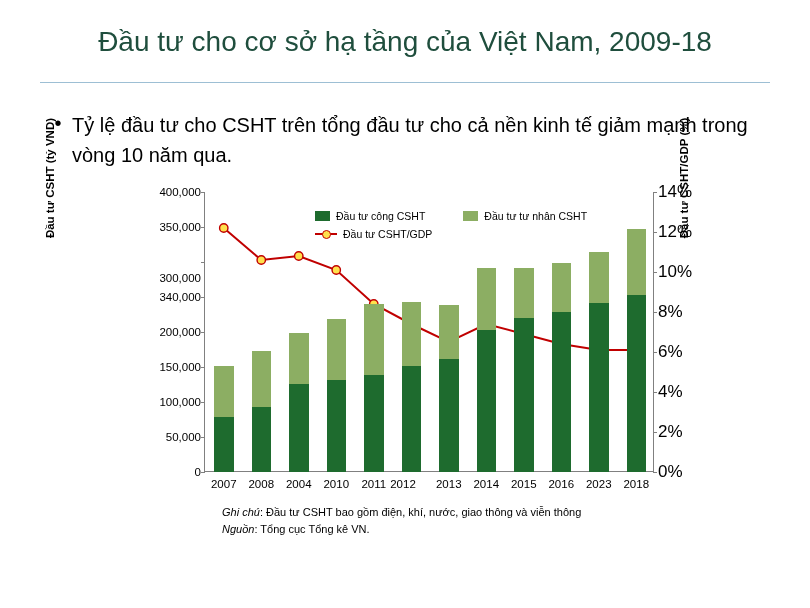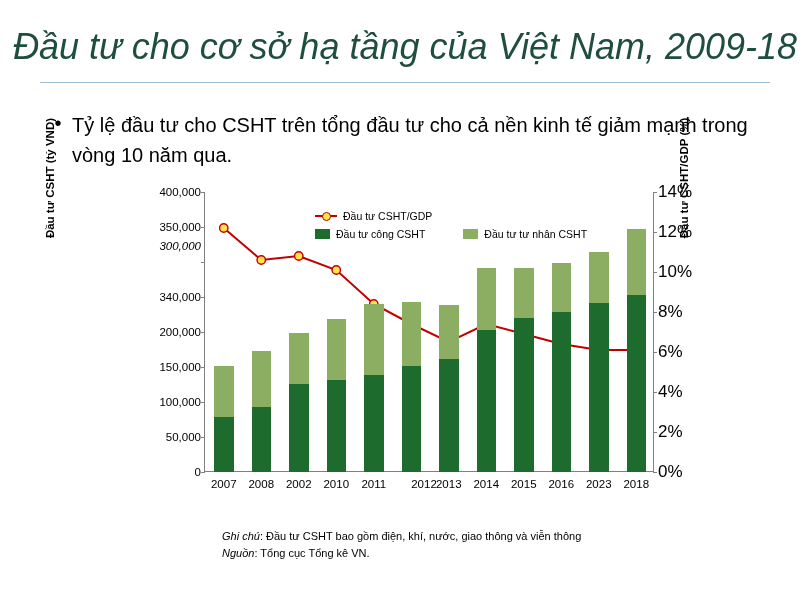--- a/index.html
+++ b/index.html
@@ -18,24 +18,23 @@
     width: 810px;
     height: 608px;
     background: #ffffff;
   }
   .slide-title {
     position: absolute;
     left: 0;
     top: 26px;
     width: 810px;
     text-align: center;
-    font-size: 36px;
+    font-size: 28px;
     color: #1f4e3d;
     font-family: "Liberation Sans", sans-serif;
-    font-style: italic;
   }
   .title-rule {
     position: absolute;
     left: 40px;
     top: 82px;
     width: 730px;
     height: 1px;
     background: #9dbfd4;
   }
   .bullet-row {
@@ -204,21 +203,21 @@
     width: 7px;
     height: 7px;
     border-radius: 50%;
     background: #ffe14d;
     border: 1.2px solid #c00000;
     display: block;
   }
   .notes {
     position: absolute;
     left: 222px;
-    top: 528px;
+    top: 504px;
     font-size: 11px;
     color: #000;
     line-height: 17px;
   }
   .notes .lbl {
     font-style: italic;
   }
   svg.overlay {
     position: absolute;
     left: 0;
@@ -240,37 +239,37 @@
     <div class="bullet-dot">•</div>
     <div class="bullet-text">Tỷ lệ đầu tư cho CSHT trên tổng đầu tư cho cả nền kinh tế giảm mạnh trong vòng 10 năm qua.</div>
   </div>
 
   <div class="chart-area">
     <div class="y-left-label">Đầu tư CSHT (tỷ VND)</div>
     <div class="y-right-label">Đầu tư CSHT/GDP (%)</div>
 
     <div class="plot" id="plot">
       <div class="legend">
-        <div class="legend-row">
-          <div class="legend-item">
-            <span class="legend-line">
-                <i></i>
-                <b></b>
-              </span>
-            <span>Đầu tư CSHT/GDP</span>
-          </div>
-        </div>
         <div class="legend-row">
           <div class="legend-item">
             <span class="legend-swatch" style="background:#1e6b2e"></span>
             <span>Đầu tư công CSHT</span>
           </div>
           <div class="legend-item">
             <span class="legend-swatch" style="background:#8cae63"></span>
             <span>Đầu tư tư nhân CSHT</span>
+          </div>
+        </div>
+        <div class="legend-row">
+          <div class="legend-item">
+            <span class="legend-line">
+                <i></i>
+                <b></b>
+              </span>
+            <span>Đầu tư CSHT/GDP</span>
           </div>
         </div>
       </div>
       <svg class="overlay" id="overlay">
           <polyline points="18.75,36.00000000000003 56.25,68 93.75,64 131.25,78 168.75,112 206.25,132 243.75,150 281.25,132 318.75,142 356.25,152 393.75,158 431.25,158" fill="none" stroke="#c00000" stroke-width="2"></polyline>
           <circle cx="18.75" cy="36.00000000000003" r="4.2" fill="#ffe14d" stroke="#c00000" stroke-width="1.4"></circle>
           <circle cx="56.25" cy="68" r="4.2" fill="#ffe14d" stroke="#c00000" stroke-width="1.4"></circle>
           <circle cx="93.75" cy="64" r="4.2" fill="#ffe14d" stroke="#c00000" stroke-width="1.4"></circle>
           <circle cx="131.25" cy="78" r="4.2" fill="#ffe14d" stroke="#c00000" stroke-width="1.4"></circle>
           <circle cx="168.75" cy="112" r="4.2" fill="#ffe14d" stroke="#c00000" stroke-width="1.4"></circle>
@@ -287,21 +286,21 @@
         <div class="ytick-left" style="top: 245px;">50,000</div>
         <div class="tickmark-l" style="top: 245px;"></div>
         <div class="ytick-left" style="top: 210px;">100,000</div>
         <div class="tickmark-l" style="top: 210px;"></div>
         <div class="ytick-left" style="top: 175px;">150,000</div>
         <div class="tickmark-l" style="top: 175px;"></div>
         <div class="ytick-left" style="top: 140px;">200,000</div>
         <div class="tickmark-l" style="top: 140px;"></div>
         <div class="ytick-left" style="top: 105px;">340,000</div>
         <div class="tickmark-l" style="top: 105px;"></div>
-        <div class="ytick-left" style="top: 54px; font-style: italic;">300,000</div>
+        <div class="ytick-left" style="top: 86px;">300,000</div>
         <div class="tickmark-l" style="top: 70px;"></div>
         <div class="ytick-left" style="top: 35px;">350,000</div>
         <div class="tickmark-l" style="top: 35px;"></div>
         <div class="ytick-left" style="top: 0px;">400,000</div>
         <div class="tickmark-l" style="top: 0px;"></div>
         <div class="ytick-right" style="top: 280px;">0%</div>
         <div class="tickmark-r" style="top: 280px;"></div>
         <div class="ytick-right" style="top: 240px;">2%</div>
         <div class="tickmark-r" style="top: 240px;"></div>
         <div class="ytick-right" style="top: 200px;">4%</div>
@@ -317,30 +316,30 @@
         <div class="ytick-right" style="top: 0px;">14%</div>
         <div class="tickmark-r" style="top: 0px;"></div>
         <div class="bar-public" style="left: 9px; width: 19.5px; height: 55.3px; top: 224.7px;"></div>
         <div class="bar-private" style="left: 9px; width: 19.5px; height: 51.1px; top: 173.6px;"></div>
         <div class="xtick" style="left: 18.75px;">2007</div>
         <div class="bar-public" style="left: 46.5px; width: 19.5px; height: 65.1px; top: 214.9px;"></div>
         <div class="bar-private" style="left: 46.5px; width: 19.5px; height: 56px; top: 158.9px;"></div>
         <div class="xtick" style="left: 56.25px;">2008</div>
         <div class="bar-public" style="left: 84px; width: 19.5px; height: 88.2px; top: 191.8px;"></div>
         <div class="bar-private" style="left: 84px; width: 19.5px; height: 50.4px; top: 141.4px;"></div>
-        <div class="xtick" style="left: 93.75px;">2002</div>
+        <div class="xtick" style="left: 93.75px;">2004</div>
         <div class="bar-public" style="left: 121.5px; width: 19.5px; height: 92.4px; top: 187.6px;"></div>
         <div class="bar-private" style="left: 121.5px; width: 19.5px; height: 60.9px; top: 126.7px;"></div>
         <div class="xtick" style="left: 131.25px;">2010</div>
         <div class="bar-public" style="left: 159px; width: 19.5px; height: 97.3px; top: 182.7px;"></div>
         <div class="bar-private" style="left: 159px; width: 19.5px; height: 70.7px; top: 112px;"></div>
         <div class="xtick" style="left: 168.75px;">2011</div>
         <div class="bar-public" style="left: 196.5px; width: 19.5px; height: 105.7px; top: 174.3px;"></div>
         <div class="bar-private" style="left: 196.5px; width: 19.5px; height: 64.4px; top: 109.9px;"></div>
-        <div class="xtick" style="left: 219px;">2012</div>
+        <div class="xtick" style="left: 198px;">2012</div>
         <div class="bar-public" style="left: 234px; width: 19.5px; height: 112.7px; top: 167.3px;"></div>
         <div class="bar-private" style="left: 234px; width: 19.5px; height: 53.9px; top: 113.4px;"></div>
         <div class="xtick" style="left: 243.75px;">2013</div>
         <div class="bar-public" style="left: 271.5px; width: 19.5px; height: 142.1px; top: 137.9px;"></div>
         <div class="bar-private" style="left: 271.5px; width: 19.5px; height: 61.6px; top: 76.3px;"></div>
         <div class="xtick" style="left: 281.25px;">2014</div>
         <div class="bar-public" style="left: 309px; width: 19.5px; height: 154px; top: 126px;"></div>
         <div class="bar-private" style="left: 309px; width: 19.5px; height: 50.4px; top: 75.6px;"></div>
         <div class="xtick" style="left: 318.75px;">2015</div>
         <div class="bar-public" style="left: 346.5px; width: 19.5px; height: 159.6px; top: 120.4px;"></div>

